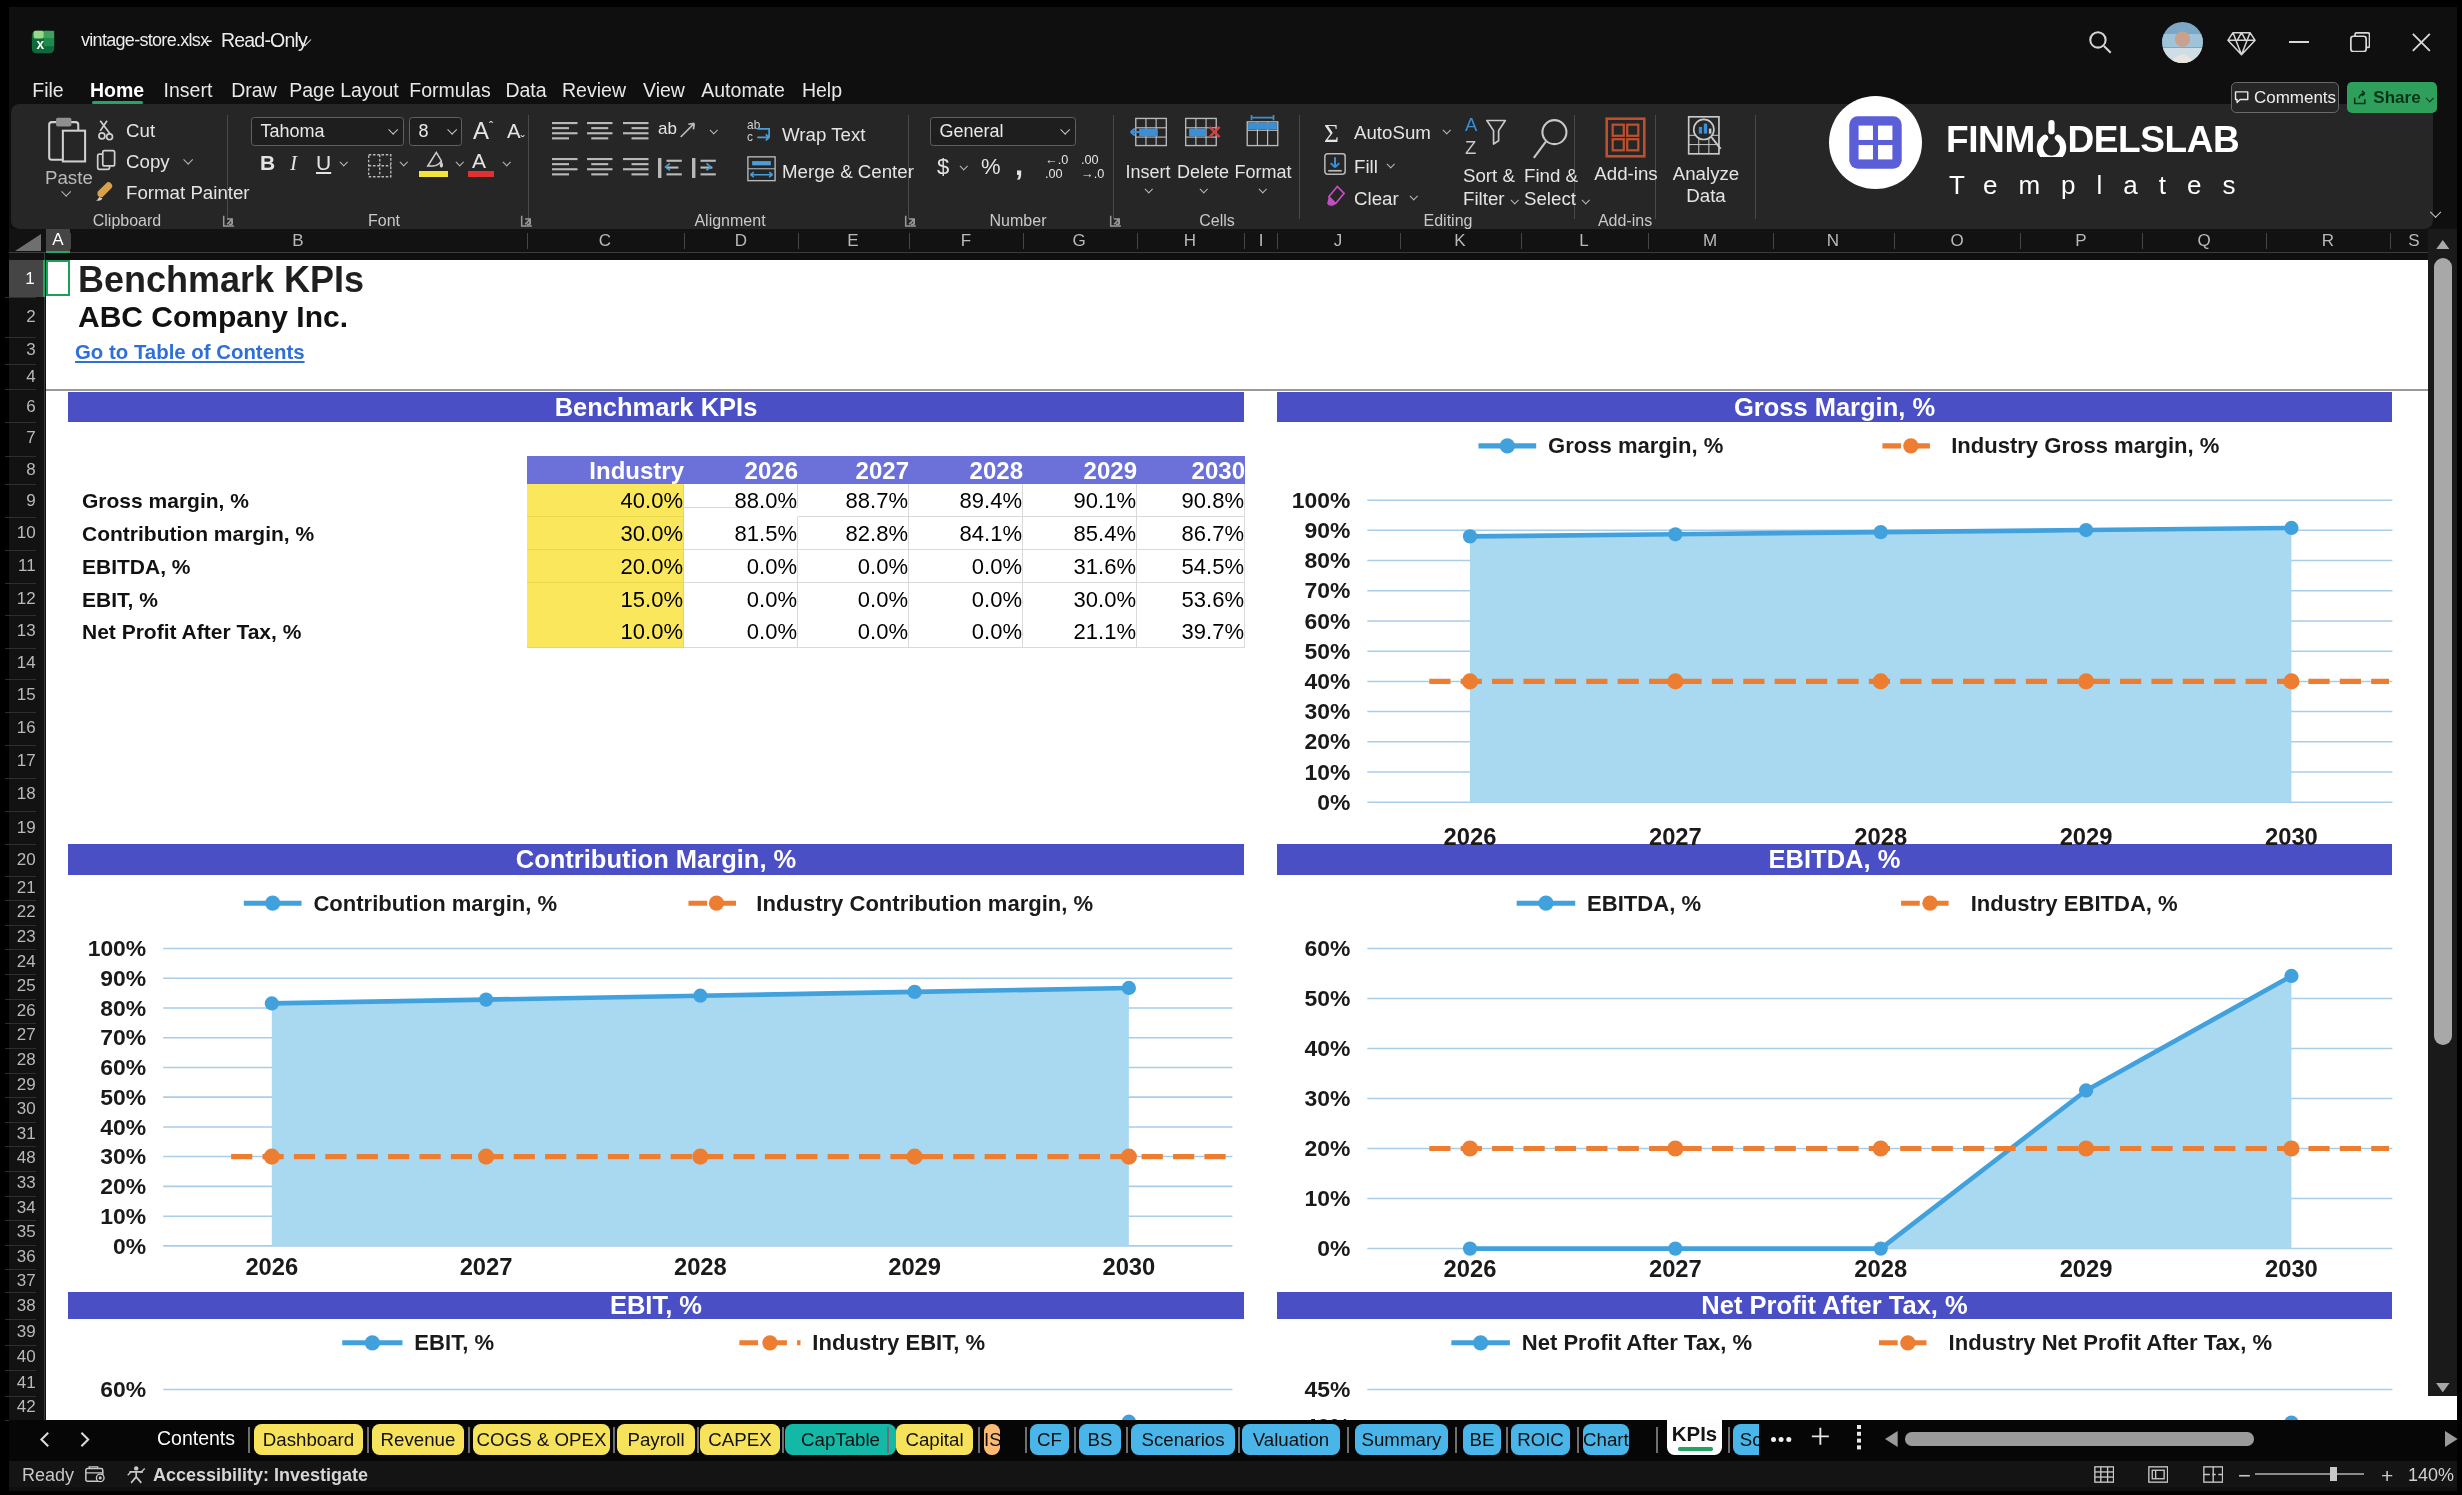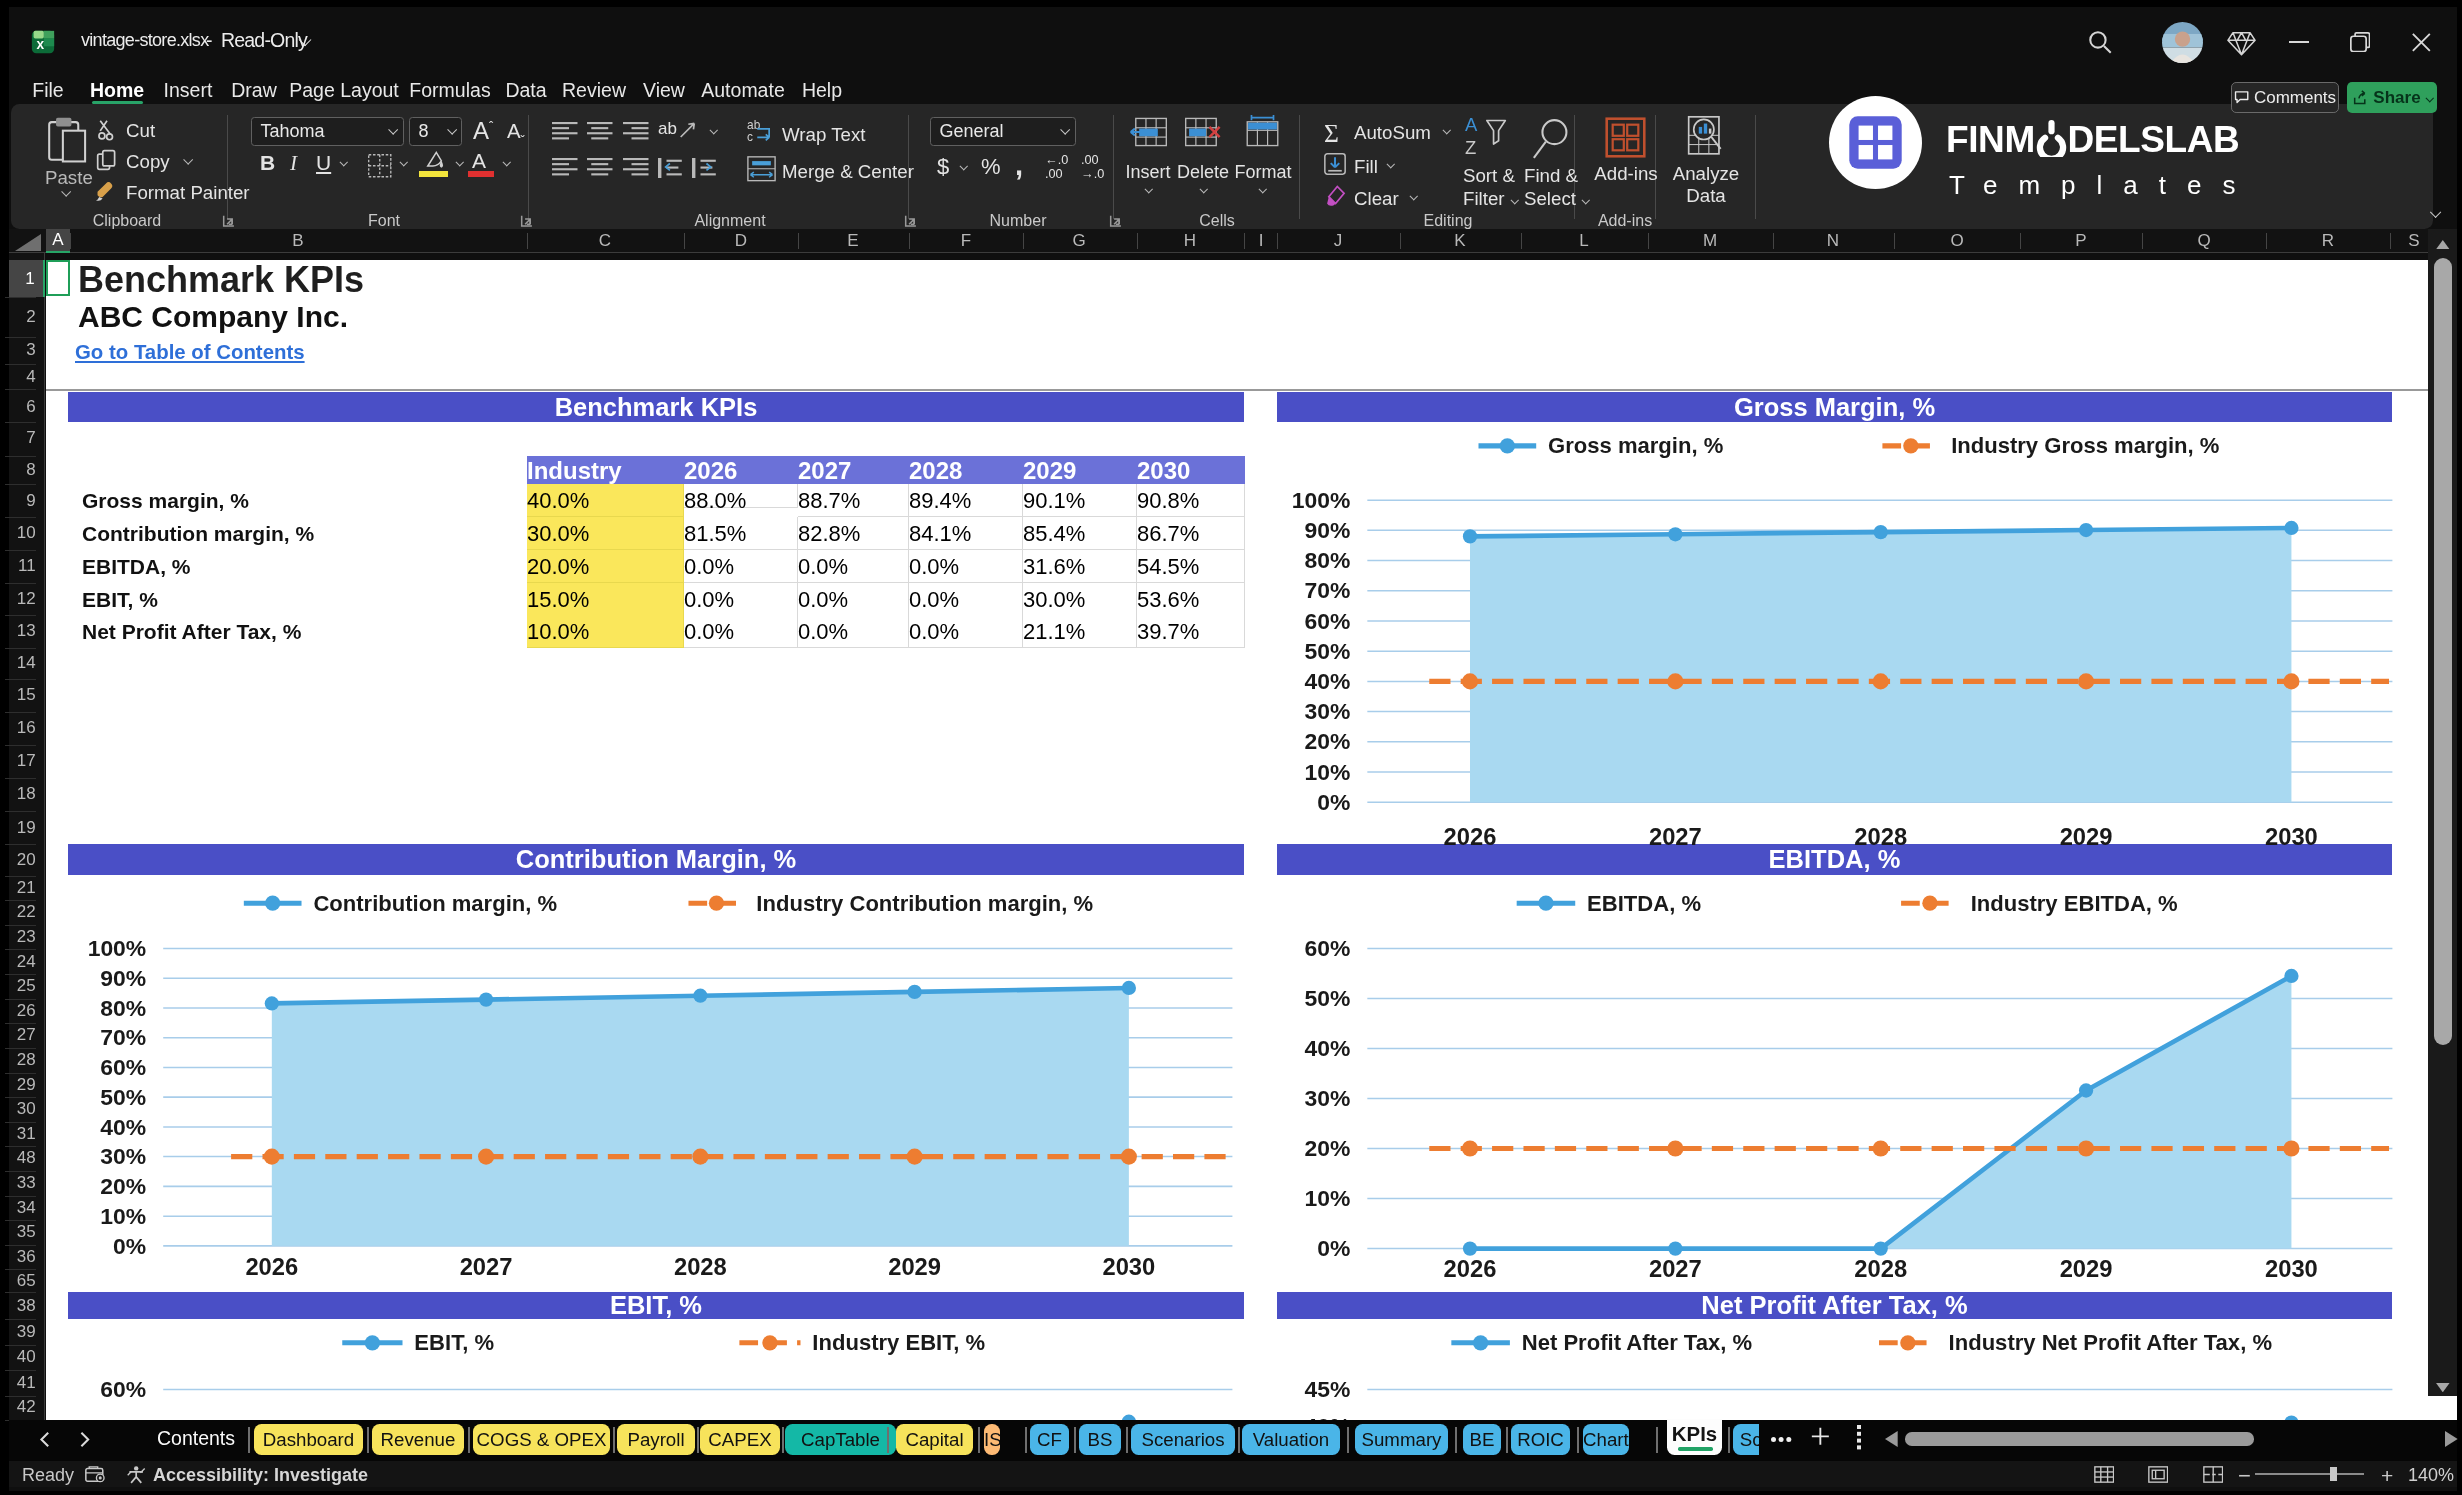--- a/index.html
+++ b/index.html
@@ -10,21 +10,21 @@
 .glab{position:absolute;top:107px;font-size:16px;color:#c9c9c9;transform:translateX(-50%);white-space:nowrap}
 .rtx{position:absolute;color:#e4e4e4;font-size:18.7px;white-space:nowrap}
 .combo{position:absolute;background:#1e1e1e;border:0.8px solid #606060;border-radius:3.4px;color:#e8e8e8;font-size:18px}
 .chev{display:inline-block;width:8.5px;height:8.5px;border-right:1.7px solid #c9c9c9;border-bottom:1.7px solid #c9c9c9;transform:rotate(45deg) translateY(-2.5px)}
 .colhead{position:absolute;top:229px;height:24px;color:#b9b9b9;font-size:17px;transform:translateX(-50%);line-height:24px}
 .ctick{position:absolute;top:233px;width:0.8px;height:16px;background:#454545}
 .rowlab{position:absolute;color:#b9b9b9;font-size:17px;text-align:right;width:25.5px}
 .rsepl{position:absolute;left:5.1px;width:31px;height:0.8px;background:#2e2e2e}
 .sheet{position:absolute;left:36px;top:253px;width:2383px;height:1162px;background:#fff}
 .banner{position:absolute;background:#4a4fc6;color:#fff;font-weight:bold;font-size:25.5px;text-align:center}
-.cell{position:absolute;font-size:22px;color:#000;text-align:left}
+.cell{position:absolute;font-size:22px;color:#000;text-align:right}
 .tab{position:absolute;top:1424px;height:31px;border-radius:7.6px;font-size:18.7px;color:#111;text-align:center;white-space:nowrap;overflow:hidden}
 .ticon{stroke:#c8c8c8;fill:none;stroke-width:1.6}
 </style></head><body>
 <div id="win"></div>
 
 <svg class="abs" style="left:31px;top:30px" width="24" height="24" viewBox="0 0 28 28">
 <rect x="1" y="1" width="26" height="26" rx="5" fill="#0c6b38"></rect>
 <rect x="3" y="1" width="12" height="9" rx="2" fill="#98d88a"></rect>
 <rect x="15" y="1" width="12" height="9" fill="#3fa05c"></rect>
 <rect x="15" y="10" width="12" height="9" fill="#1d8a4e"></rect>
@@ -446,21 +446,21 @@
 <div class="rowlab" style="left:10.2px;top:1148px">48</div>
 <div class="rsepl" style="top:1171px"></div>
 <div class="rowlab" style="left:10.2px;top:1173px">33</div>
 <div class="rsepl" style="top:1196px"></div>
 <div class="rowlab" style="left:10.2px;top:1198px">34</div>
 <div class="rsepl" style="top:1220px"></div>
 <div class="rowlab" style="left:10.2px;top:1222px">35</div>
 <div class="rsepl" style="top:1245px"></div>
 <div class="rowlab" style="left:10.2px;top:1247px">36</div>
 <div class="rsepl" style="top:1269px"></div>
-<div class="rowlab" style="left:10.2px;top:1271px">65</div>
+<div class="rowlab" style="left:10.2px;top:1271px">37</div>
 <div class="rsepl" style="top:1292px"></div>
 <div class="rowlab" style="left:10.2px;top:1296px">38</div>
 <div class="rsepl" style="top:1319px"></div>
 <div class="rowlab" style="left:10.2px;top:1322px">39</div>
 <div class="rsepl" style="top:1345px"></div>
 <div class="rowlab" style="left:10.2px;top:1347px">40</div>
 <div class="rsepl" style="top:1370px"></div>
 <div class="rowlab" style="left:10.2px;top:1373px">41</div>
 <div class="rsepl" style="top:1396px"></div>
 <div class="rowlab" style="left:10.2px;top:1397px">42</div>

